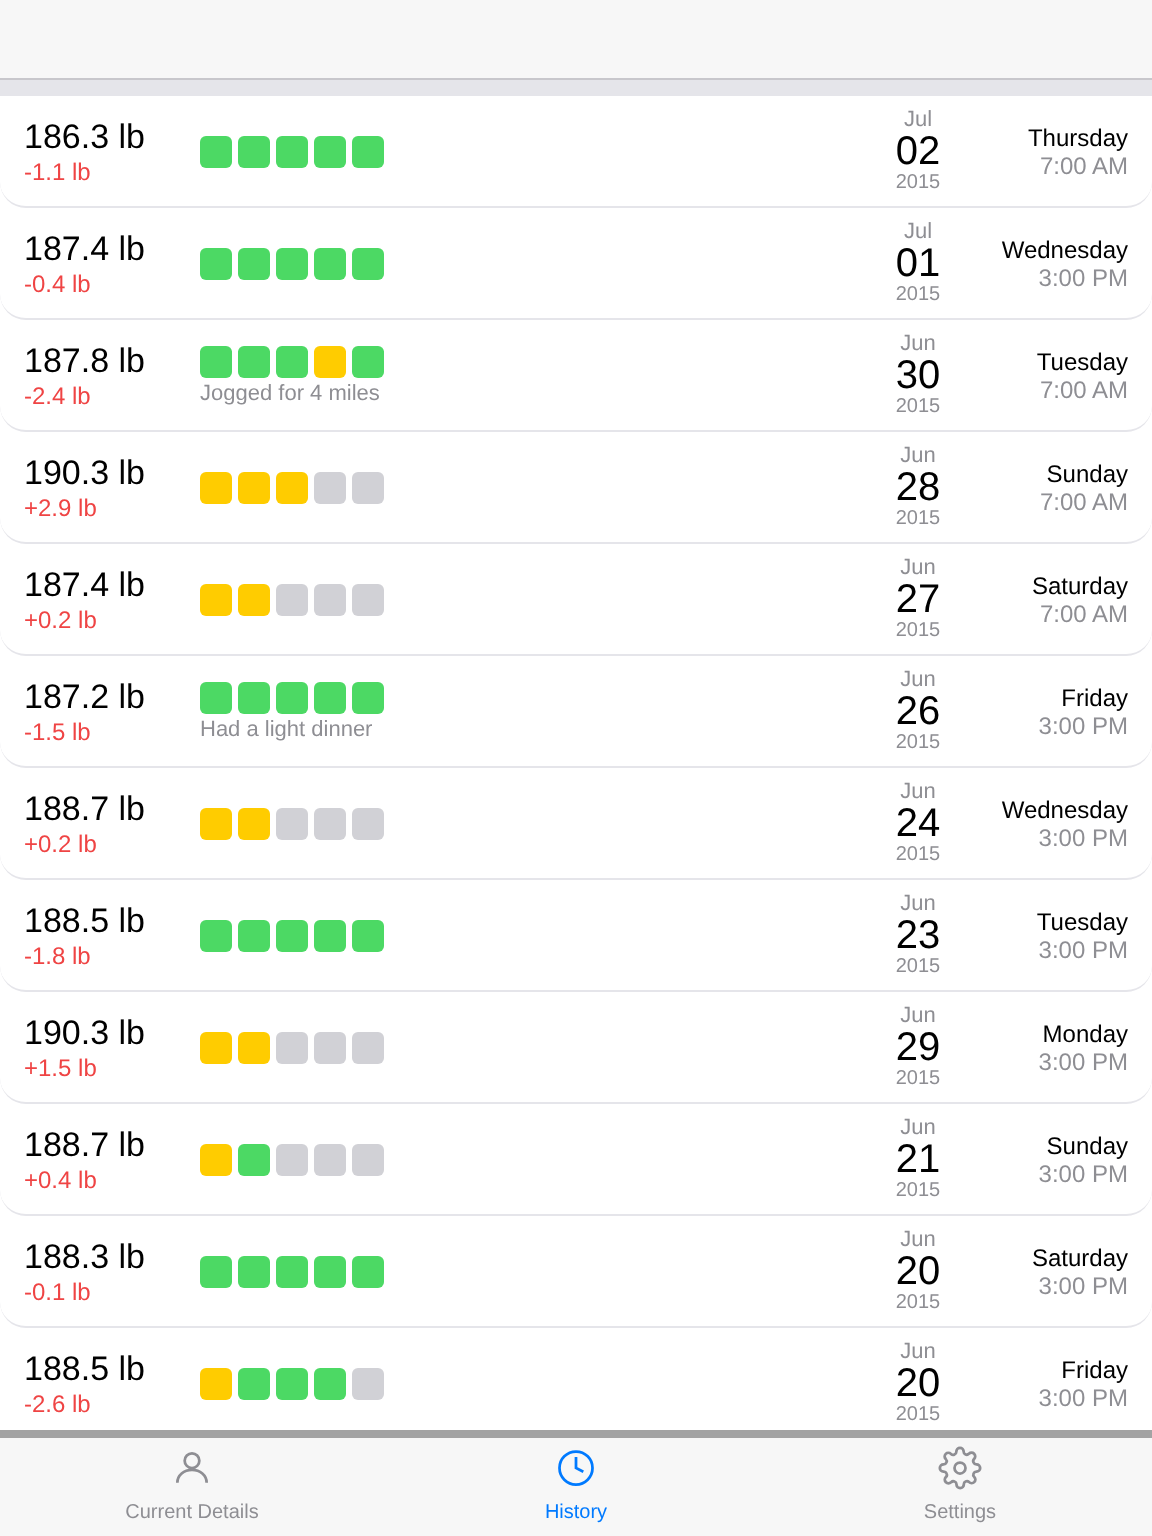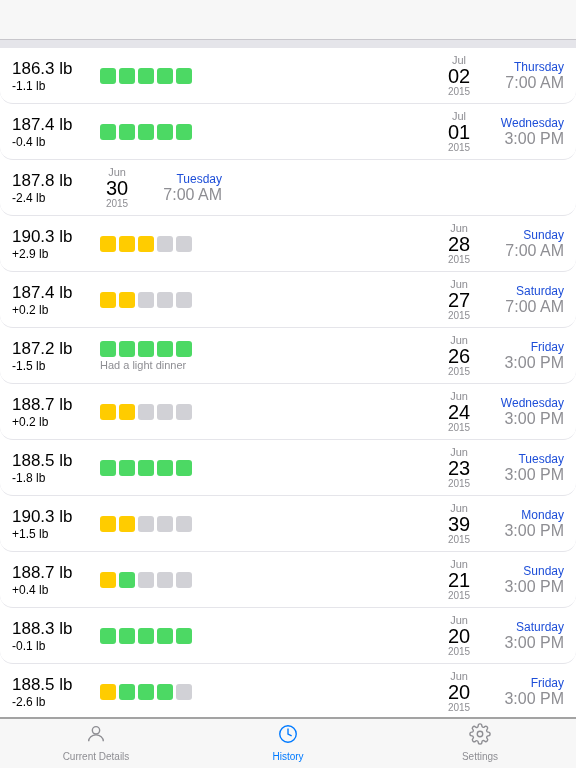--- a/index.html
+++ b/index.html
@@ -72,21 +72,21 @@
       width: 80px;
       flex-shrink: 0;
     }
     .weight-main {
       font-size: 17px;
       font-weight: 400;
       color: #000;
     }
     .weight-delta {
       font-size: 12px;
-      color: #000000;
+      color: #ef4444;
     }
 
     .middle-col {
       flex: 1;
       display: flex;
       flex-direction: column;
       align-items: flex-start;
       padding: 0 8px;
     }
 
@@ -130,31 +130,31 @@
       color: #8e8e93;
     }
 
     .day-time-col {
       width: 80px;
       text-align: right;
       flex-shrink: 0;
     }
     .day-name {
       font-size: 12px;
-      color: #1d4ed8;
+      color: #000000;
     }
     .time-str {
-      font-size: 16px;
+      font-size: 12px;
       color: #8e8e93;
     }
 
     
     .tab-bar {
       background: #f7f7f7;
-      border-top: 2px solid #a3a3a3;
+      border-top: 4px solid #a3a3a3;
       display: flex;
       align-items: center;
       justify-content: space-around;
       padding: 4px 0 6px;
       min-height: 50px;
     }
     .tab-item {
       display: flex;
       flex-direction: column;
       align-items: center;
@@ -235,20 +235,30 @@
       <div class="day-time-col">
         <div class="day-name">Wednesday</div>
     <div class="time-str">3:00 PM</div>
       </div>
     </div>
     <div class="history-row">
       <div class="weight-col">
         <div class="weight-main">187.8 lb</div>
         <div class="weight-delta">-2.4 lb</div>
       </div>
+      <div class="middle-col">
+        <div class="bar-squares">
+          <div class="sq sq-green"></div>
+          <div class="sq sq-green"></div>
+          <div class="sq sq-green"></div>
+          <div class="sq sq-yellow"></div>
+          <div class="sq sq-green"></div>
+        </div>
+        <div class="note-text">Jogged for 4 miles</div>
+      </div>
       <div class="date-col">
         <div class="date-month">Jun</div>
     <div class="date-day">30</div>
     <div class="date-year">2015</div>
       </div>
       <div class="day-time-col">
         <div class="day-name">Tuesday</div>
     <div class="time-str">7:00 AM</div>
       </div>
     </div>
@@ -382,21 +392,21 @@
         <div class="bar-squares">
           <div class="sq sq-yellow"></div>
           <div class="sq sq-yellow"></div>
           <div class="sq sq-gray"></div>
           <div class="sq sq-gray"></div>
           <div class="sq sq-gray"></div>
         </div>
       </div>
       <div class="date-col">
         <div class="date-month">Jun</div>
-    <div class="date-day">39</div>
+    <div class="date-day">29</div>
     <div class="date-year">2015</div>
       </div>
       <div class="day-time-col">
         <div class="day-name">Monday</div>
     <div class="time-str">3:00 PM</div>
       </div>
     </div>
     <div class="history-row">
       <div class="weight-col">
         <div class="weight-main">188.7 lb</div>

